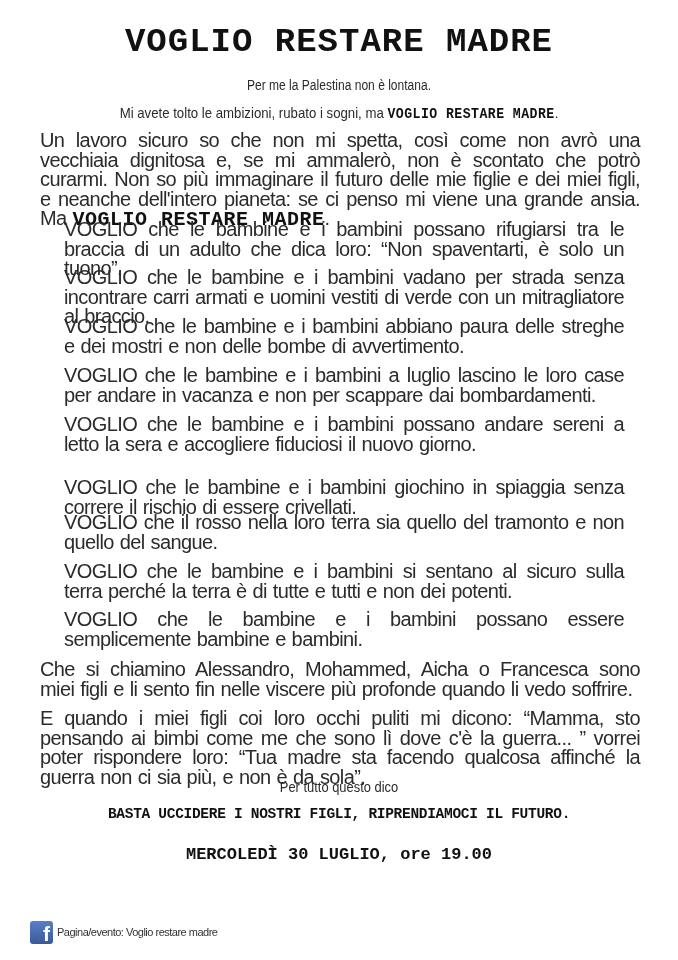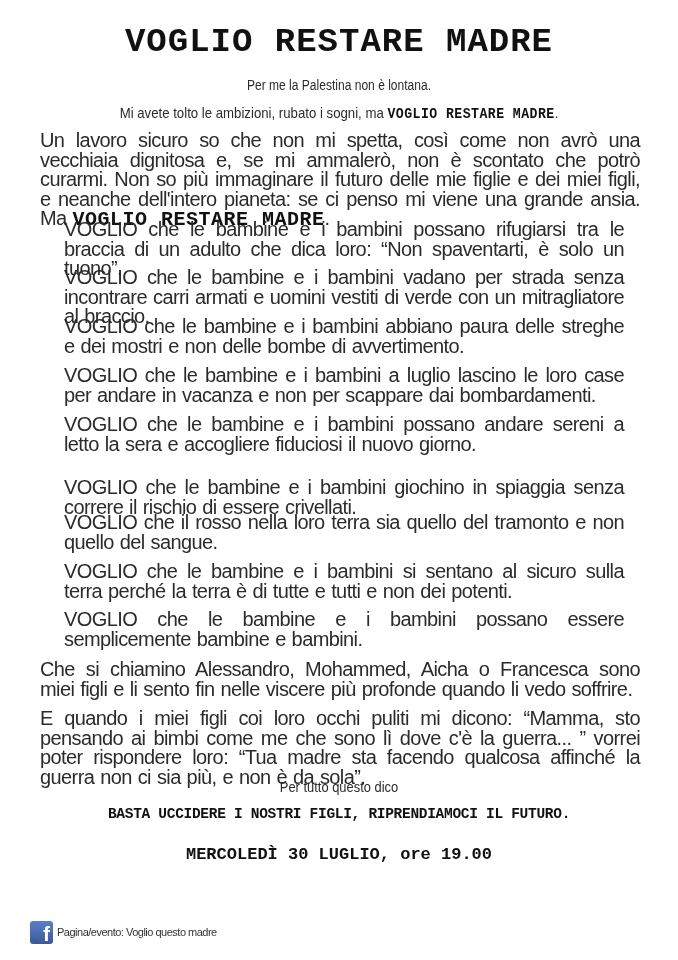--- a/index.html
+++ b/index.html
@@ -94,16 +94,16 @@
   <div class="centered" style="top:778px; font-size:15px;">Per tutto questo dico</div>
 
   <div class="slogan">BASTA UCCIDERE I NOSTRI FIGLI, RIPRENDIAMOCI IL FUTURO.</div>
 
   <div class="event" style="top:844px;">MERCOLEDÌ 30 LUGLIO, ore 19.00</div>
 
   <div class="fb-row">
     <div class="fb-icon">
       <span>f</span>
     </div>
-    <span class="fb-label">Pagina/evento: Voglio questo madre</span>
+    <span class="fb-label">Pagina/evento: Voglio restare madre</span>
   </div>
 
 </div>
 
 </body></html>

